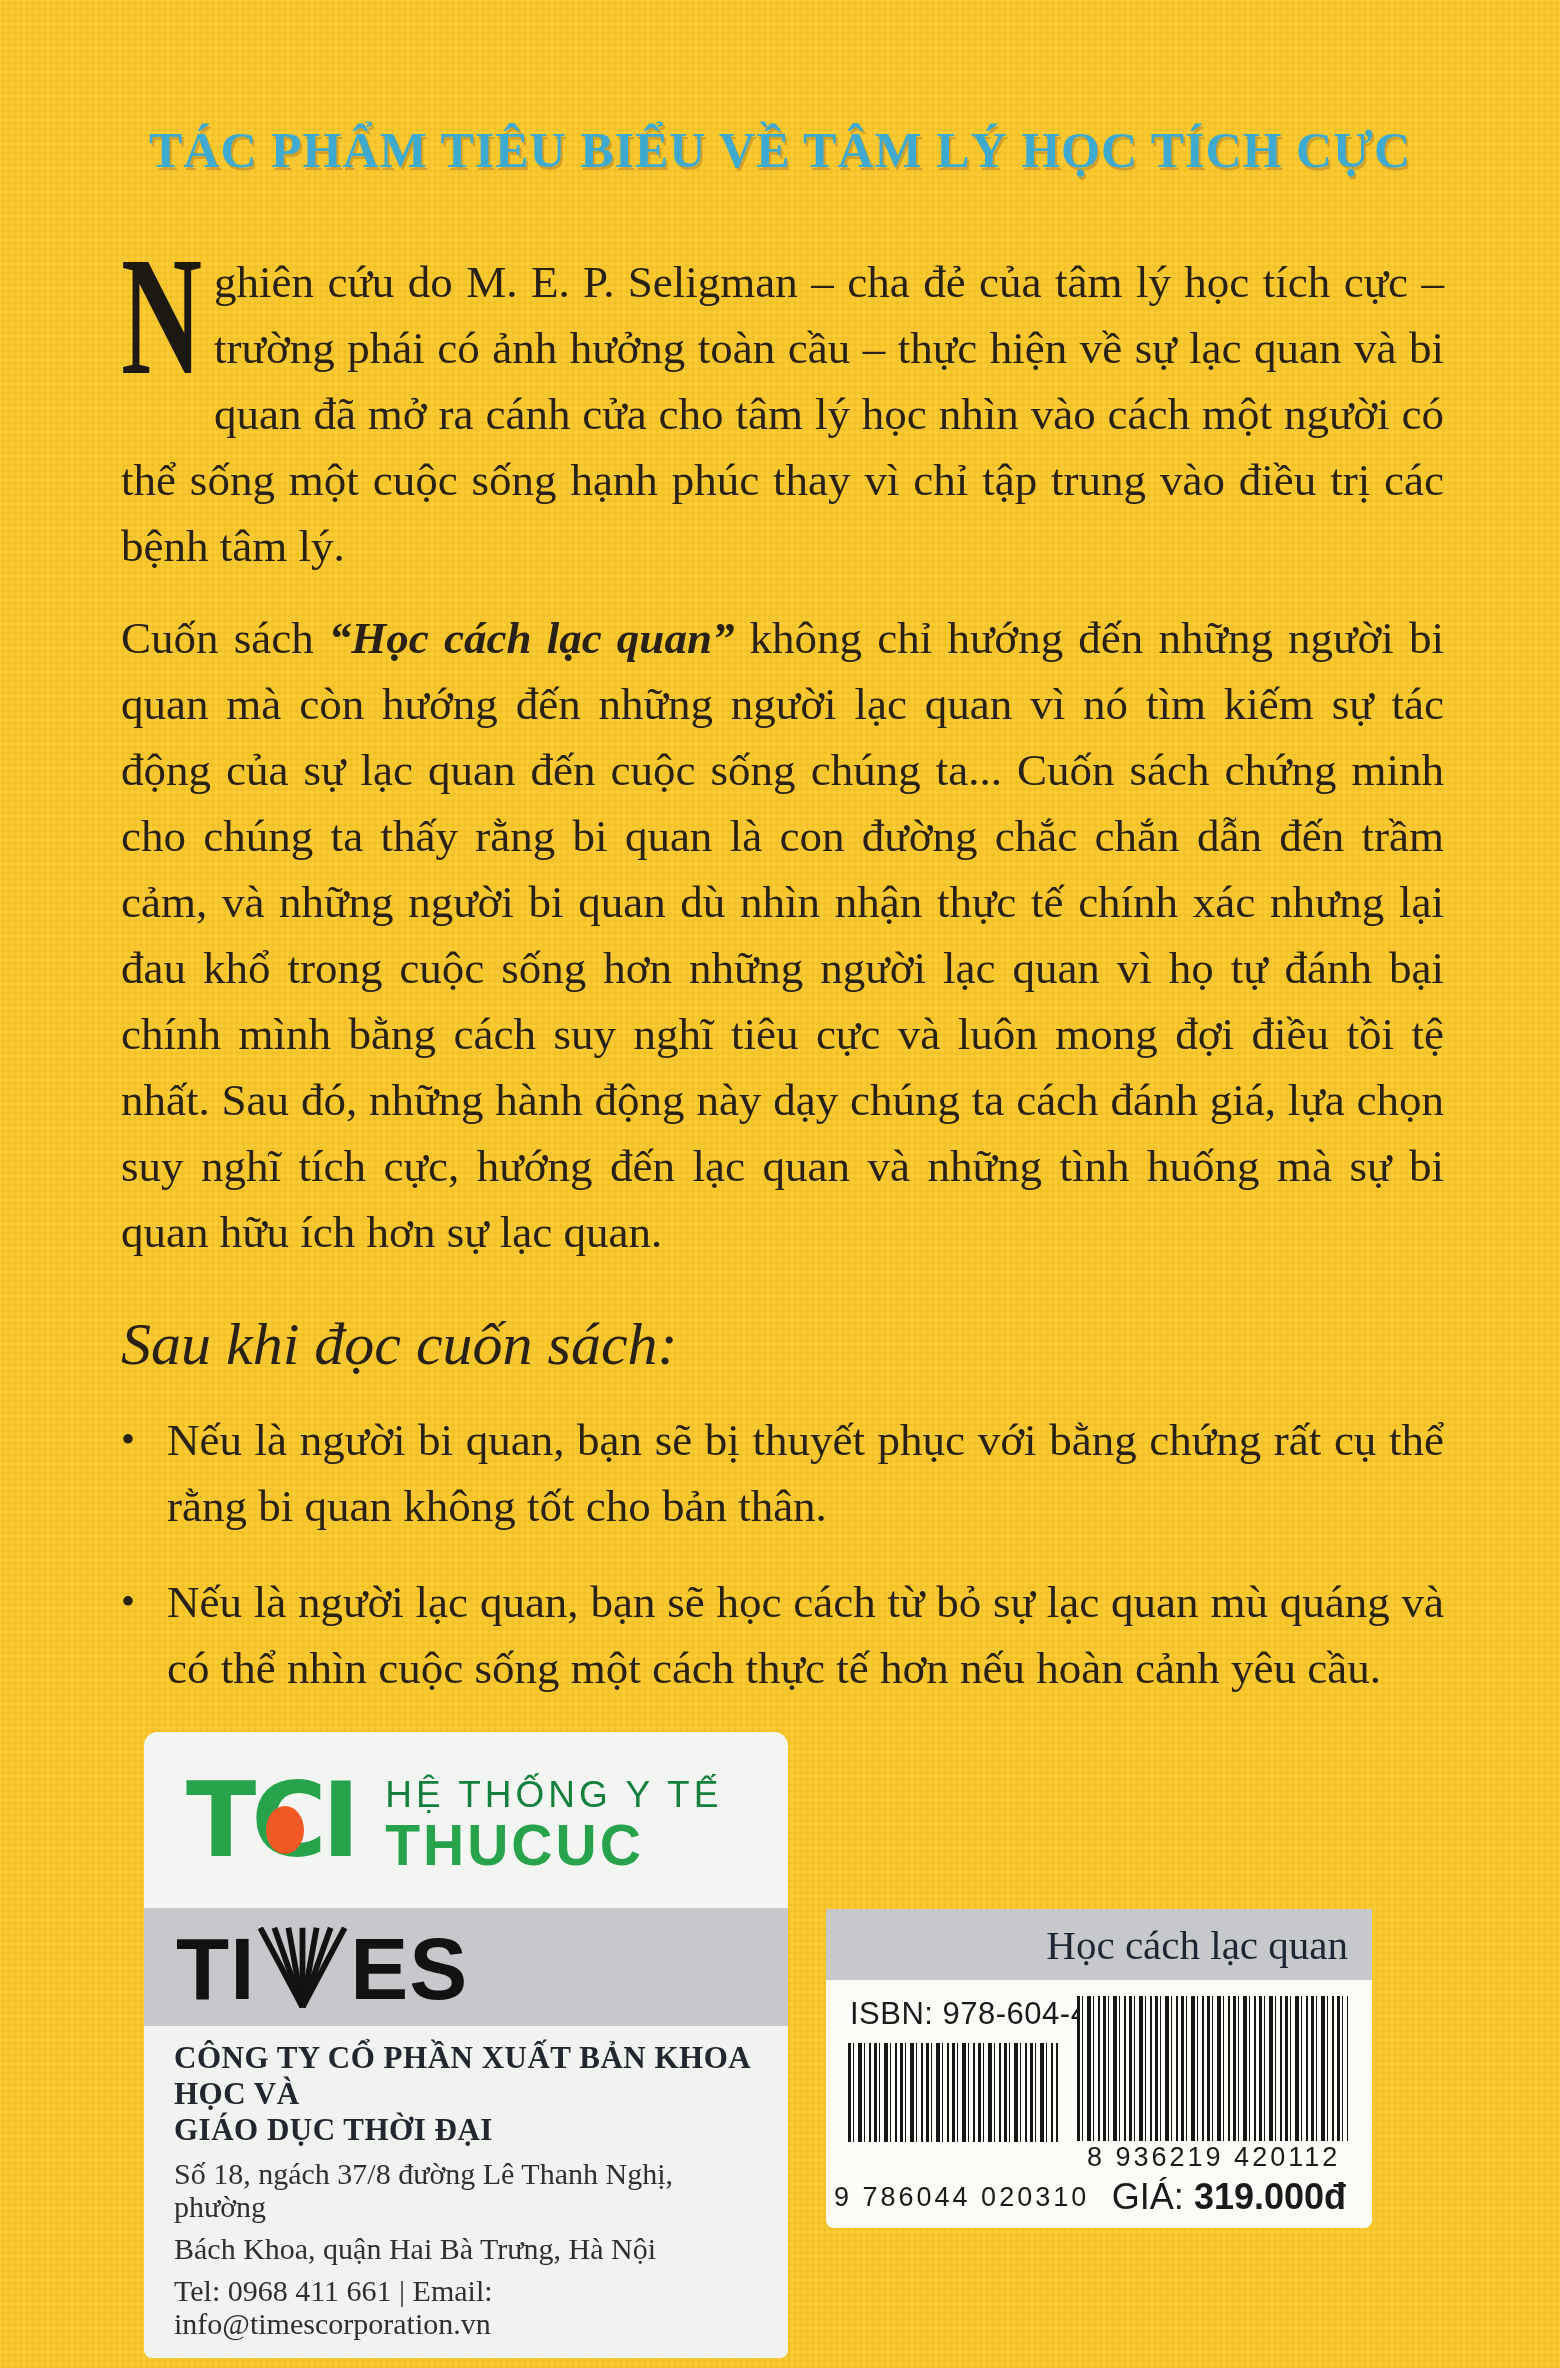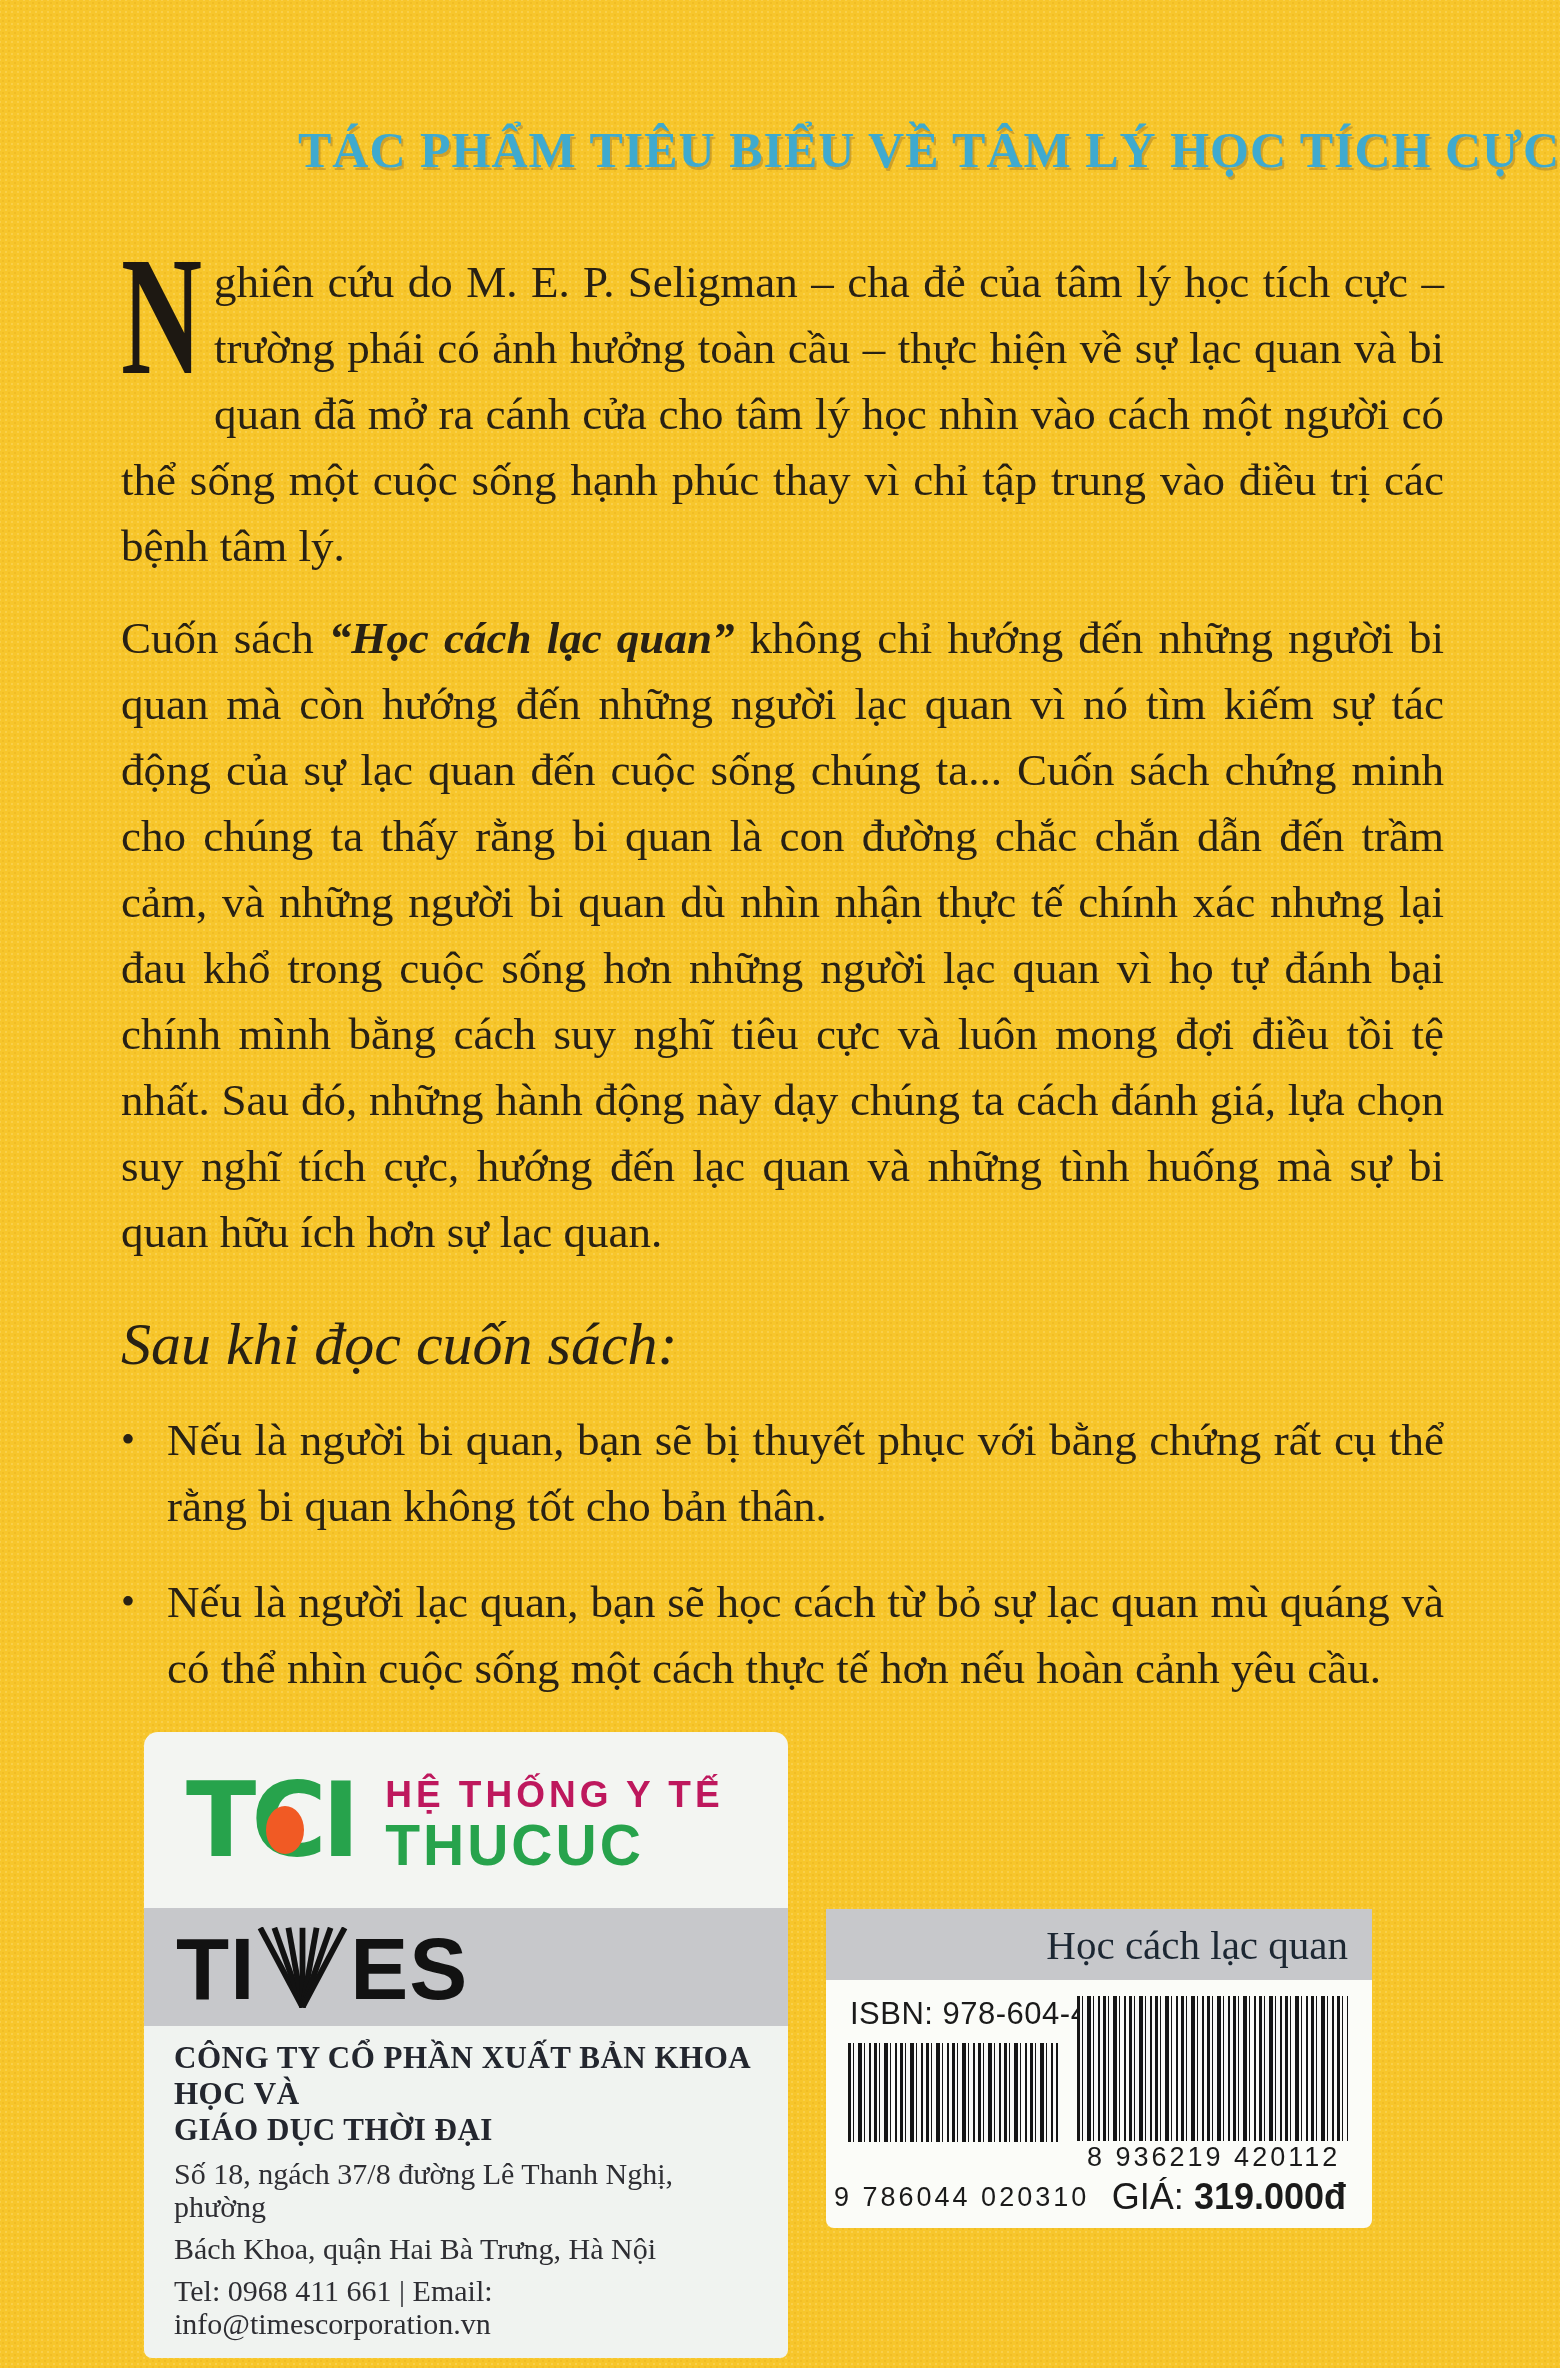--- a/index.html
+++ b/index.html
@@ -8,21 +8,21 @@
     position:relative;width:1560px;height:2368px;overflow:hidden;
     background-color:#f7c62b;
     background-image:
       radial-gradient(rgba(201,132,0,0.13) 1px, rgba(0,0,0,0) 1px),
       radial-gradient(rgba(255,246,205,0.20) 1px, rgba(0,0,0,0) 1px);
     background-size:6px 6px,6px 6px;
     background-position:0 0,3px 3px;
     font-family:"Liberation Serif", serif;
   }
   .tagline{
-    position:absolute;top:121px;left:0;right:0;text-align:right;
+    position:absolute;top:121px;left:0;right:0;text-align:center;
     font-size:50px;font-weight:bold;letter-spacing:1px;color:#3faacf;
     text-shadow:2px 3px 0 rgba(125,83,33,0.32);white-space:nowrap;
   }
   .content{
     position:absolute;left:121px;top:249px;width:1323px;
     font-size:45px;line-height:66px;color:#282114;text-align:justify;
   }
   .content p{margin:0 0 26px 0;}
   .dropcap{
     float:left;font-weight:bold;color:#1d1812;
@@ -47,22 +47,22 @@
   }
   .tci-wordmark{
     position:relative;font-family:"DejaVu Sans",sans-serif;font-weight:bold;
     font-size:103px;line-height:103px;letter-spacing:-5px;color:#27a34c;
   }
   .tci-dot{
     position:absolute;left:47%;top:36%;width:38px;height:48px;border-radius:50%;
     background:#f15a24;
   }
   .thucuc-text .line1{
-    font-family:"Liberation Sans",sans-serif;color:#be185d;
-    font-size:37px;letter-spacing:4px;font-weight:bold;margin-top:9px;
+    font-family:"Liberation Sans",sans-serif;color:#15803d;
+    font-size:37px;letter-spacing:4px;font-weight:normal;margin-top:9px;
   }
   .thucuc-text .line2{
     font-family:"Liberation Sans",sans-serif;color:#27a34c;
     font-size:57px;font-weight:bold;letter-spacing:3px;line-height:59px;
   }
   .times-band{
     height:118px;background:#c7c8cb;display:flex;align-items:center;padding-left:32px;
     box-sizing:border-box;
   }
   .times-wordmark{

